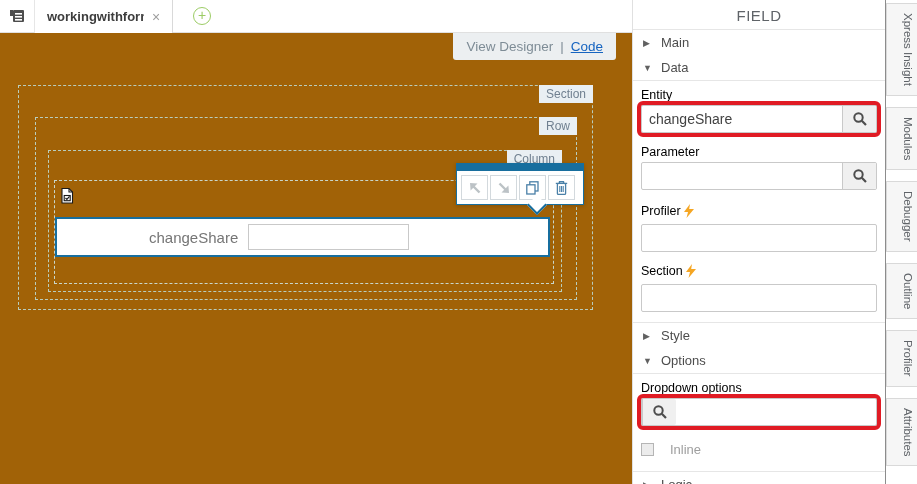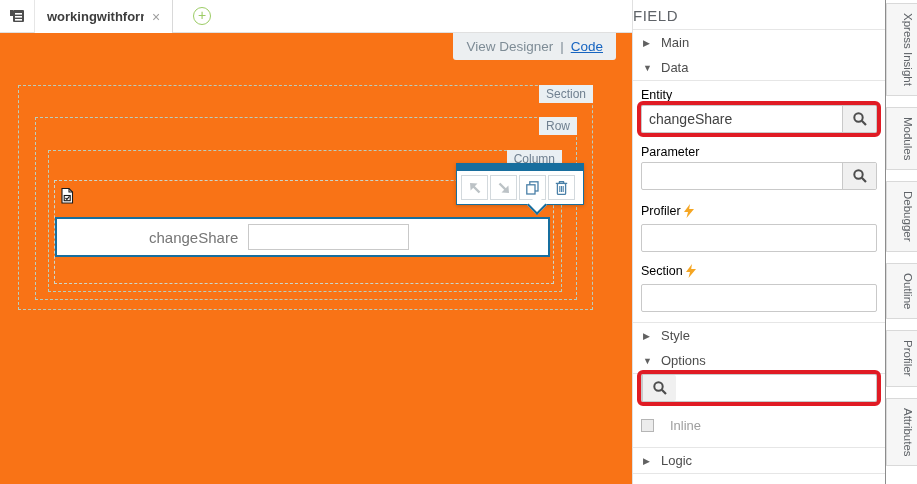--- a/index.html
+++ b/index.html
@@ -13,21 +13,21 @@
   .burger { width: 34px; display: flex; align-items: center; justify-content: center; cursor: pointer; }
   .tab { display: flex; align-items: center; gap: 8px; padding: 0 12px; border-left: 1px solid #e6e6e6;
          border-right: 1px solid #d9d9d9; background: #fff; margin-bottom: -1px; cursor: pointer; }
   .tab-label { font-size: 13px; font-weight: 700; color: #3d3d3d; max-width: 97px;
                overflow: hidden; white-space: nowrap; }
   .tab-close { color: #9e9e9e; font-size: 14px; line-height: 1; cursor: pointer; }
   .add-tab { width: 18px; height: 18px; border: 1.4px solid #9ccc65; border-radius: 50%;
              color: #9ccc65; font-size: 14px; line-height: 15px; text-align: center;
              margin: 7px 0 0 20px; cursor: pointer; }
 
-  .canvas { position: relative; flex: 1; background: #f97316; }
+  .canvas { position: relative; flex: 1; background: #a16207; }
 
   .mode-pill { position: absolute; top: 0; right: 16px; height: 27px; background: #eceff1;
     border-radius: 0 0 3px 3px; display: flex; align-items: center; gap: 7px; padding: 0 13px;
     font-size: 13.5px; color: #7e8c96; }
   .mode-code { color: #1664c0; text-decoration: underline; cursor: pointer; }
 
   .dash { position: absolute; border: 1px dashed #b9cdbd; }
   .dash-gray { position: absolute; border: 1px dashed #c9d6cb; }
   .box-label { position: absolute; top: -1px; right: -1px; background: #e9eff3; color: #708090;
     font-size: 12px; padding: 2px 7px; }
@@ -46,21 +46,21 @@
   .popup-btns { display: flex; gap: 2px; padding: 4px; }
   .pbtn { width: 27px; height: 25px; border: 1px solid #d3d9dd; background: #fff;
     display: flex; align-items: center; justify-content: center; cursor: pointer; }
   .pbtn.disabled { cursor: default; }
   .caret { position: absolute; left: 530px; top: 165px; width: 14px; height: 14px; background: #fff;
     border-right: 2px solid #176e9e; border-bottom: 2px solid #176e9e; transform: rotate(45deg); z-index: 4; }
 
   
   .panel { width: 254px; border-left: 1px solid #e0e0e0; border-right: 1px solid #8c8c8c;
     background: #fff; padding: 0 8px; overflow: visible; }
-  .panel-title { text-align: left; font-size: 15px; color: #5f6368; letter-spacing: .5px;
+  .panel-title { text-align: center; font-size: 15px; color: #5f6368; letter-spacing: .5px;
     padding: 7px 0 5px; border-bottom: 1px solid #e6e6e6; margin: 0 -8px; }
   .sec-row { display: flex; align-items: center; gap: 9px; padding: 5px 2px; font-size: 13px;
     color: #4d4d4d; cursor: pointer; margin: 0 -8px; padding-left: 10px; }
   .sec-row .tri { font-size: 9px; color: #616161; width: 9px; }
   .b-bottom { border-bottom: 1px solid #e6e6e6; }
   .b-top { border-top: 1px solid #e6e6e6; }
   .f-label { font-size: 12.5px; color: #000000; margin: 7px 0 3px; display: flex; align-items: center; gap: 2px; }
   .in-group { display: flex; height: 28px; border: 1px solid #c9c9c9; border-radius: 2px; background: #fff; }
   .in-group input { flex: 1; border: none; outline: none; font-size: 14px; color: #424242;
     padding: 0 7px; min-width: 0; background: transparent; }
@@ -229,20 +229,21 @@
 
   <div class="sec-row b-top mt10">
     <span class="tri">▶</span>
     <span>Style</span>
   </div>
   <div class="sec-row b-bottom">
     <span class="tri">▼</span>
     <span>Options</span>
   </div>
 
+  <div class="f-label">Dropdown options</div>
   <div class="in-group hl">
     <div class="search-btn">
       <svg width="16" height="16" viewBox="0 0 16 16">
         <circle cx="6.5" cy="6.5" r="4.2" fill="none" stroke="#4d4d4d" stroke-width="2"></circle>
         <path d="M9.8 9.8 L14 14" stroke="#4d4d4d" stroke-width="2.2"></path>
       </svg>
     </div>
   </div>
 
   <div class="inline-row">

